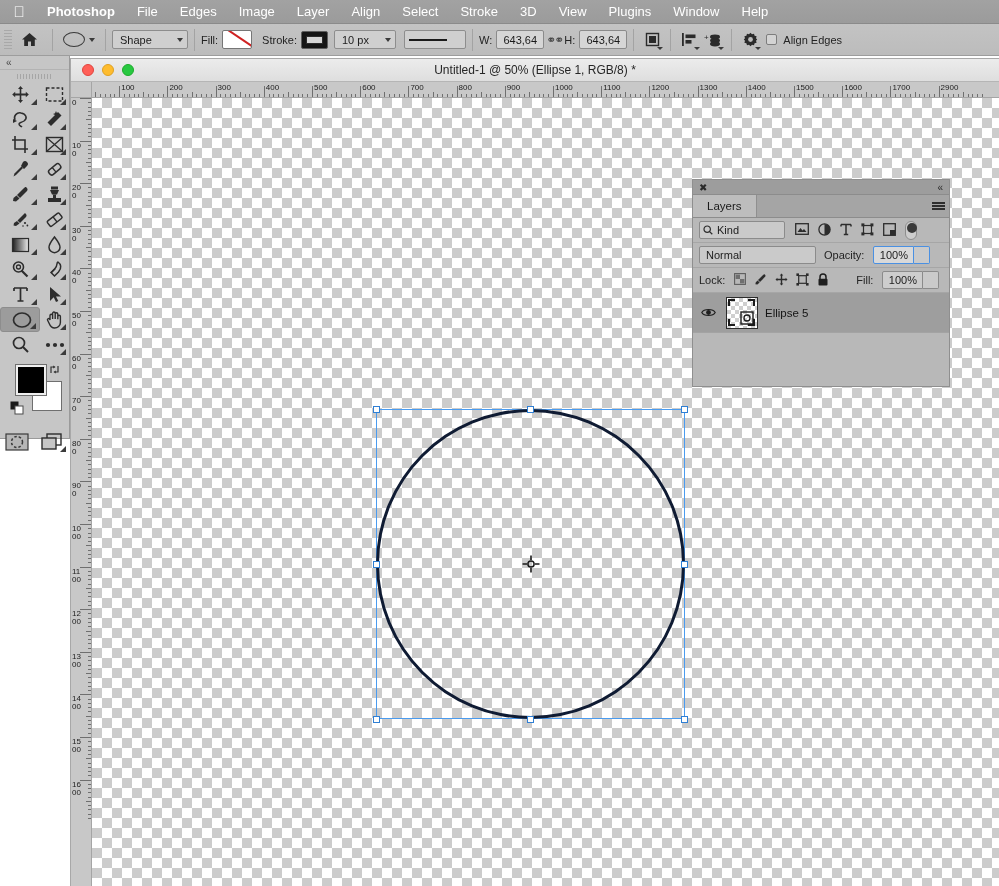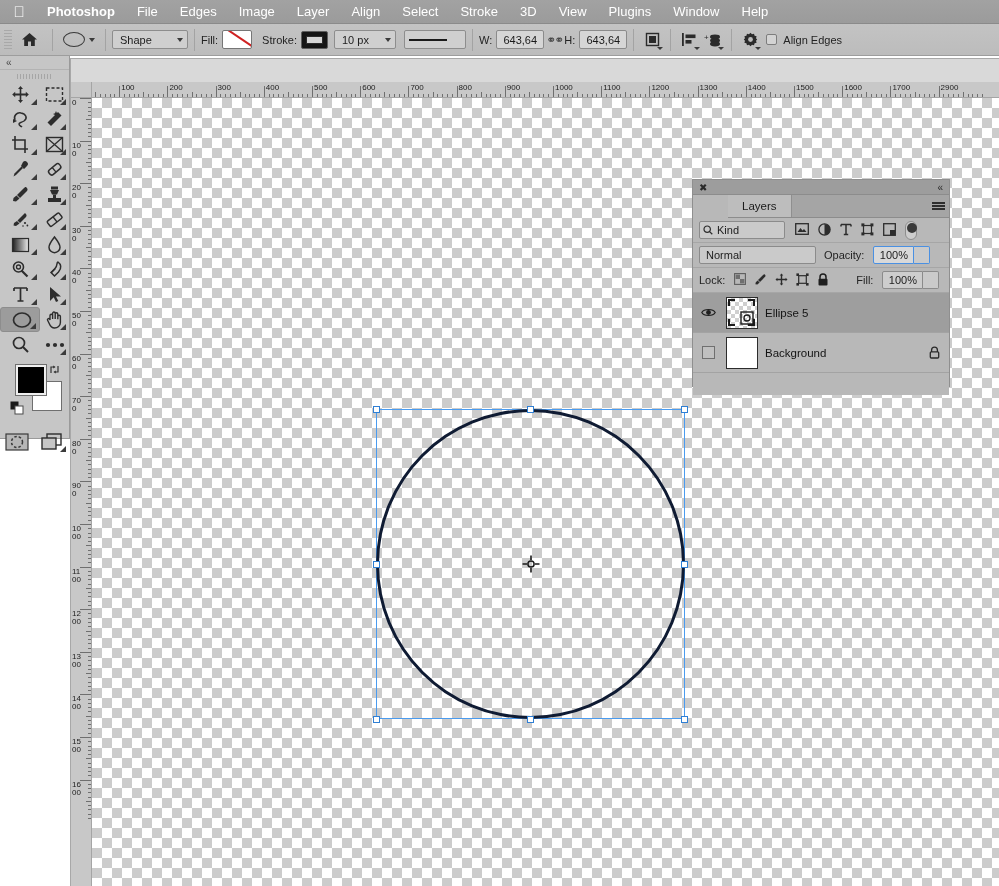--- a/index.html
+++ b/index.html
@@ -157,21 +157,21 @@
   .center-ref{position:absolute;}
 
   
   .layerspanel{
     position:absolute; left:692px; top:179px; width:258px; height:208px;
     background:#b8b8b8; border:1px solid #8f8f8f; z-index:40;
     font-size:11px; color:#1d1d1d;
   }
   .lp-bar{height:15px;background:#9d9d9d;display:flex;align-items:center;justify-content:space-between;
      padding:0 6px;font-size:10px;color:#2b2b2b;border-bottom:1px solid #8c8c8c;}
-  .lp-tabs{height:23px;background:#a5a5a5;display:flex;align-items:stretch;border-bottom:1px solid #8c8c8c;margin-left:35px;}
+  .lp-tabs{height:23px;background:#a5a5a5;display:flex;align-items:stretch;border-bottom:1px solid #8c8c8c;}
   .lp-tab{background:#bdbdbd;padding:0 14px;display:flex;align-items:center;font-size:11.5px;color:#1b1b1b;
      border-right:1px solid #8f8f8f;}
   .lp-tabfill{flex:1;}
   .lp-menu{width:22px;display:flex;align-items:center;justify-content:center;}
   .lp-menu i{display:block;width:13px;height:9px;
      background:repeating-linear-gradient(#2e2e2e 0 1.6px,transparent 1.6px 3.2px);}
   .lp-row{display:flex;align-items:center;height:25px;padding:0 6px;gap:5px;border-bottom:1px solid #a6a6a6;}
   .lp-kind{
     height:18px;width:86px;background:#cacaca;border:1px solid #8b8b8b;border-radius:2px;
     display:flex;align-items:center;gap:4px;padding:0 3px;font-size:11px;justify-content:space-between;
@@ -533,20 +533,28 @@
         <svg width="24" height="18" viewBox="0 0 24 18">
             <rect x="7" y="1" width="14" height="11" fill="none" stroke="#2d2d2d" stroke-width="1.4"></rect>
             <rect x="2" y="5" width="14" height="11" fill="#c6c6c6" stroke="#2d2d2d" stroke-width="1.4"></rect>
           </svg>
         <span class="tri"></span>
       </div>
     </div>
   </div>
 
   <div class="docwin">
+    <div class="titlebar">
+      <div class="traffic">
+        <span class="tl r"></span>
+        <span class="tl y"></span>
+        <span class="tl g"></span>
+      </div>
+      <div class="doctitle">Untitled-1 @ 50% (Ellipse 1, RGB/8) *</div>
+    </div>
 
     <div class="rcorner"></div>
     <div class="rulerH" id="rulerH">
         <div class="rtickH" style="left: 0px; height: 11px;"></div>
         <div class="rlabelH" style="left: 0px;">0</div>
         <div class="rtickH" style="left: 4.82px; height: 3px;"></div>
         <div class="rtickH" style="left: 9.64px; height: 3px;"></div>
         <div class="rtickH" style="left: 14.46px; height: 3px;"></div>
         <div class="rtickH" style="left: 19.28px; height: 3px;"></div>
         <div class="rtickH" style="left: 24.1px; height: 5px;"></div>
@@ -1109,30 +1117,17 @@
           <rect x="21" y="26" width="7" height="2" fill="#1b1b1b"></rect>
             <rect x="26" y="21" width="2" height="7" fill="#1b1b1b"></rect>
           <rect x="14" y="14" width="12" height="12" fill="none" stroke="#1b1b1b" stroke-width="1.4"></rect>
           <circle cx="20" cy="20" r="3" fill="none" stroke="#1b1b1b" stroke-width="1.3"></circle>
         </svg>
       </div>
       <div class="layer-name">Ellipse 5</div>
       <div class="lock-ico"></div>
     </div>
 
-    <div class="layer-row">
-      <div class="eye-cell">
-        <span class="eye-empty"></span>
-      </div>
-      <div class="thumb"></div>
-      <div class="layer-name">Background</div>
-      <div class="lock-ico">
-        <svg width="11" height="13" viewBox="0 0 11 13">
-            <path d="M2.6 6 L2.6 4 a2.9 2.9 0 0 1 5.8 0 L8.4 6" fill="none" stroke="#2a2a2a" stroke-width="1.3"></path>
-            <rect x="1.3" y="5.8" width="8.4" height="6.2" rx="1" fill="none" stroke="#2a2a2a" stroke-width="1.3"></rect>
-          </svg>
-      </div>
-    </div>
 
     <div class="lp-bottomfill"></div>
   </div>
 
 </div>
 
 </body></html>

